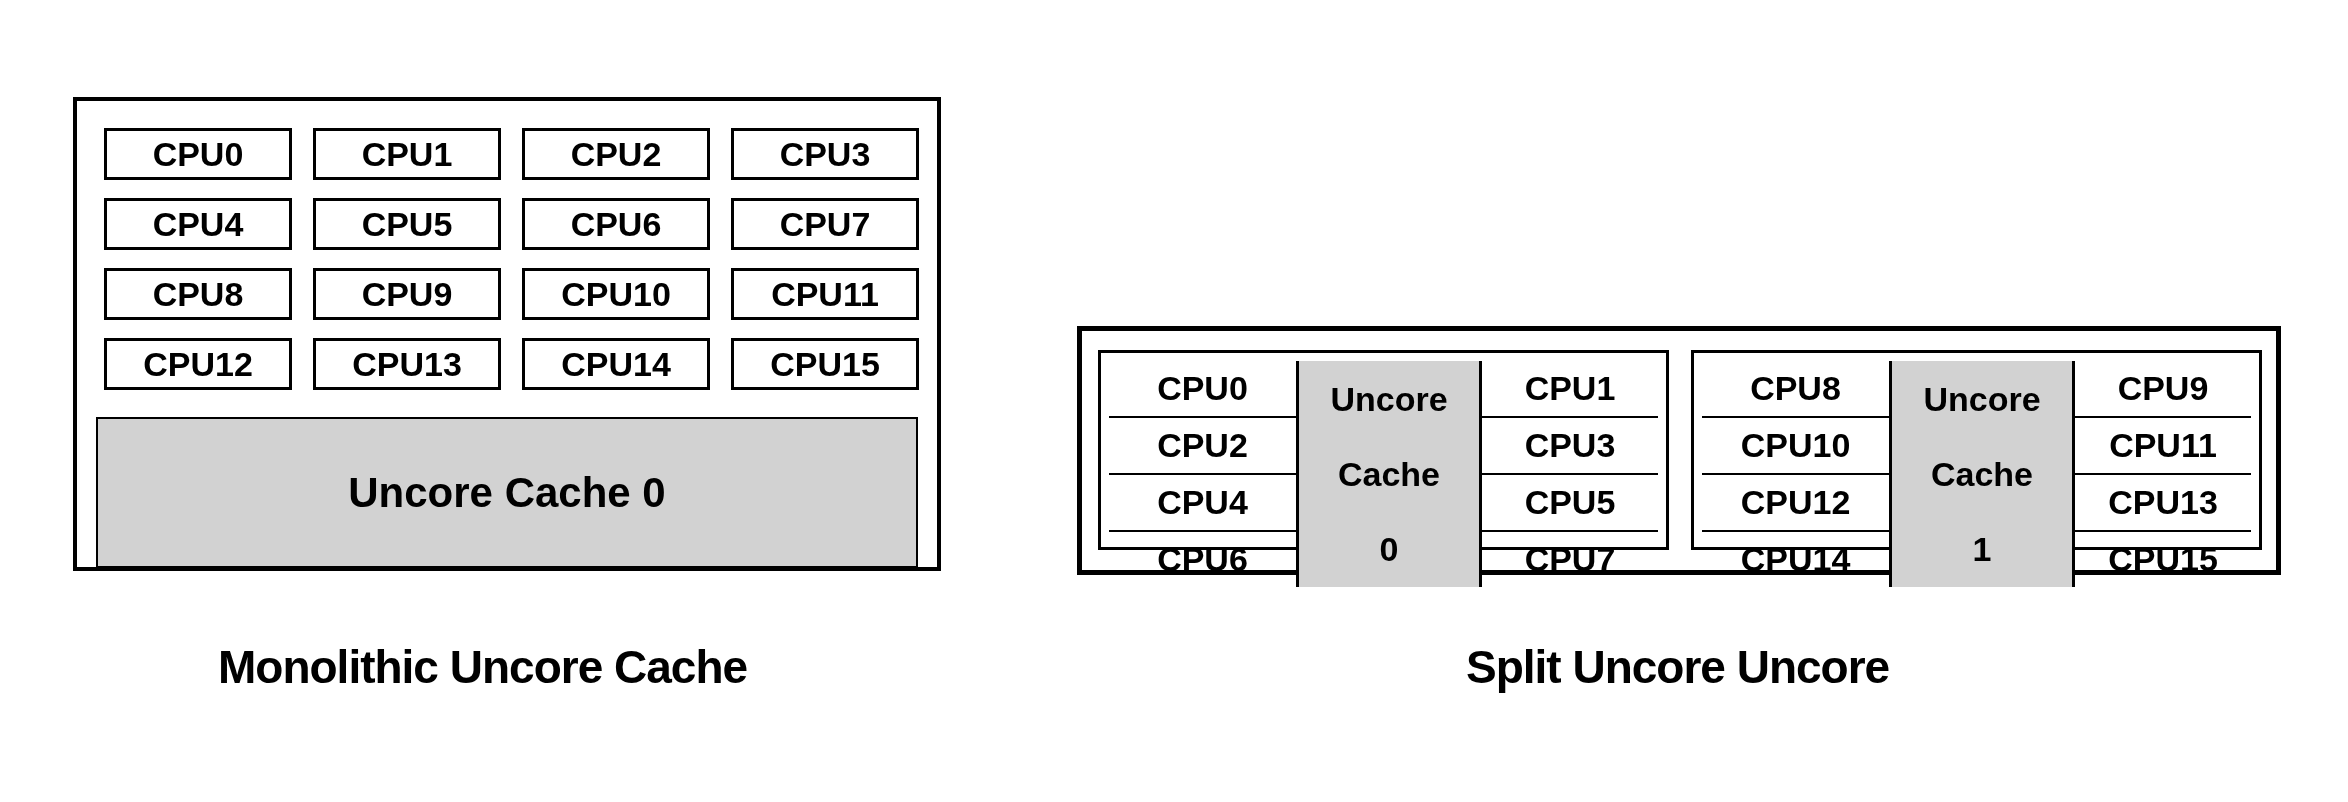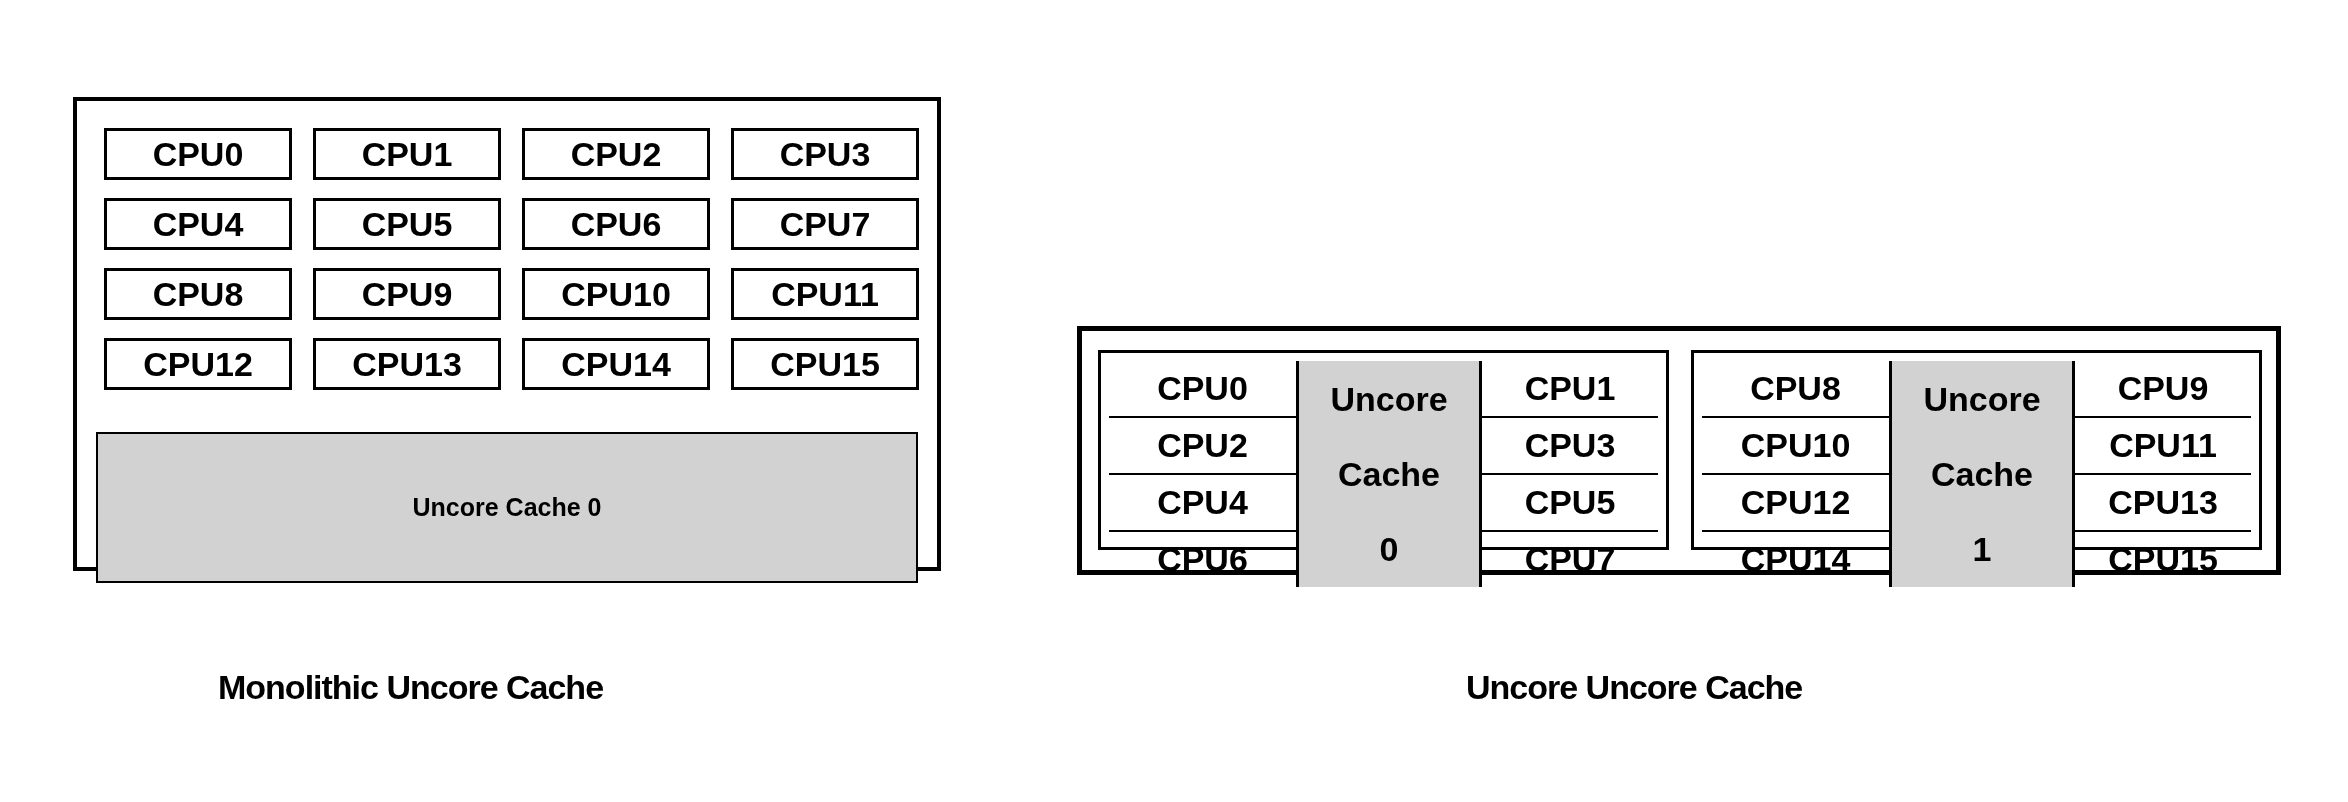--- a/index.html
+++ b/index.html
@@ -34,26 +34,26 @@
     column-gap: 21px;
     row-gap: 18px;
   }
   .cpu-box {
     border: 3px solid var(--border);
     background: #ffffff;
     display: flex; align-items: center; justify-content: center;
     font-size: 34px; font-weight: bold;
   }
   .mono-cache {
-    margin-top: 34px;
+    margin-top: 19px;
     width: 822px; height: 151px;
     border: 2px solid var(--border);
     background: var(--cache-fill);
     display: flex; align-items: center; justify-content: center;
-    font-size: 25px; font-weight: bold;
+    font-size: 42px; font-weight: bold;
   }
 
   
   .split-outer {
     position: absolute;
     left: 1069px; top: 318px;
     width: 1204px; height: 249px;
     border: 5px solid var(--border);
     background: var(--page-background);
     padding: 19px 0 0 16px;
@@ -84,22 +84,22 @@
     display: flex; flex-direction: column;
     align-items: center; justify-content: space-between;
     font-size: 34px; font-weight: bold;
     line-height: 44px;
     border-top: none;
   }
 
   
   .caption {
     position: absolute;
-    top: 652px;
-    font-size: 34px;
+    top: 624px;
+    font-size: 46px;
     font-weight: bold;
     letter-spacing: -1px;
     white-space: nowrap;
   }
   #mono-caption { left: 202px; }
   #split-caption { left: 1450px; }
 </style>
 </head>
 <body>
 
@@ -156,15 +156,15 @@
         <span>Cache</span>
         <span>1</span>
       </div>
       <div class="cell cr r1">CPU9</div>
       <div class="cell cr r2">CPU11</div>
       <div class="cell cr r3">CPU13</div>
       <div class="cell cr r4">CPU15</div>
     </div>
 
   </div>
-  <div class="caption" id="split-caption">Uncore Uncore Cache</div>
+  <div class="caption" id="split-caption">Split Uncore Uncore</div>
 
 </div>
 
 </body></html>

